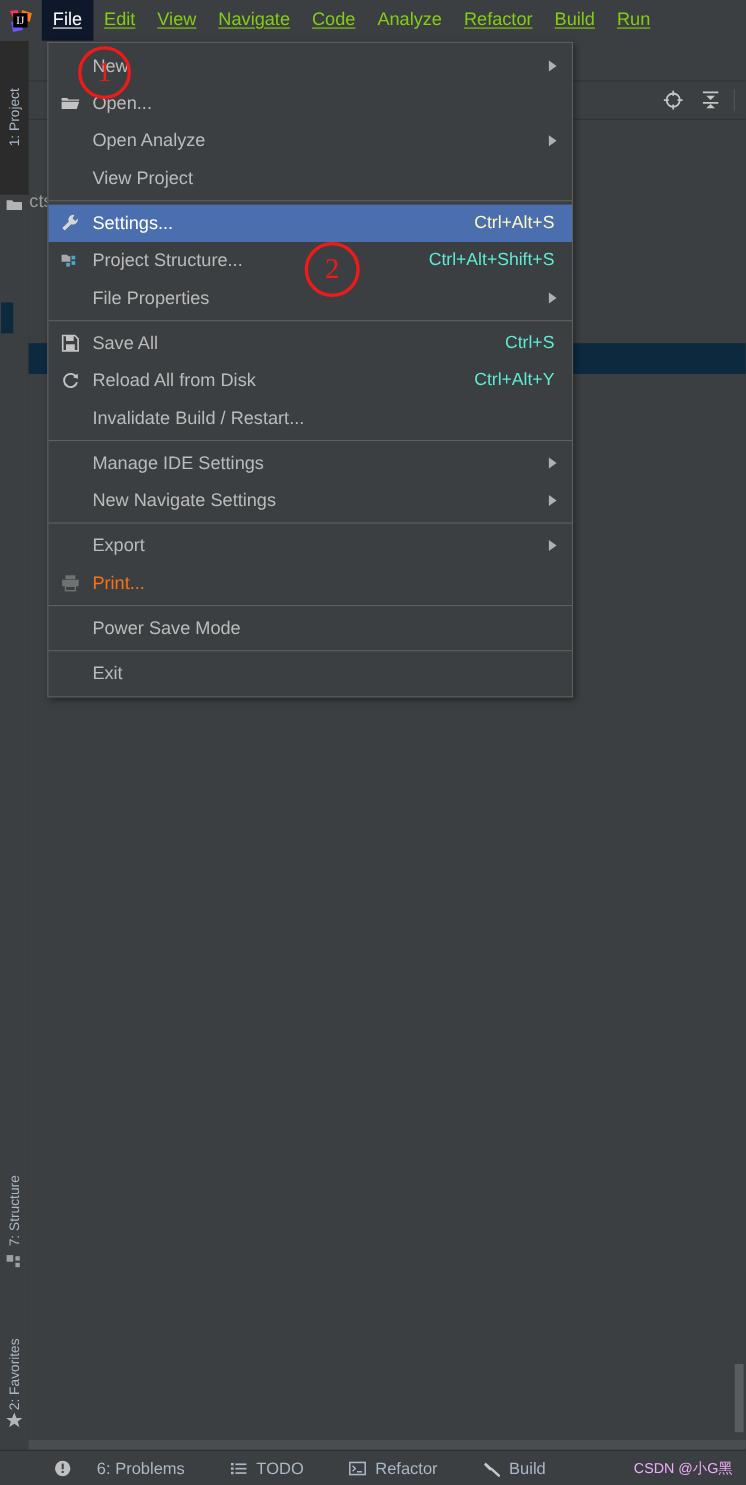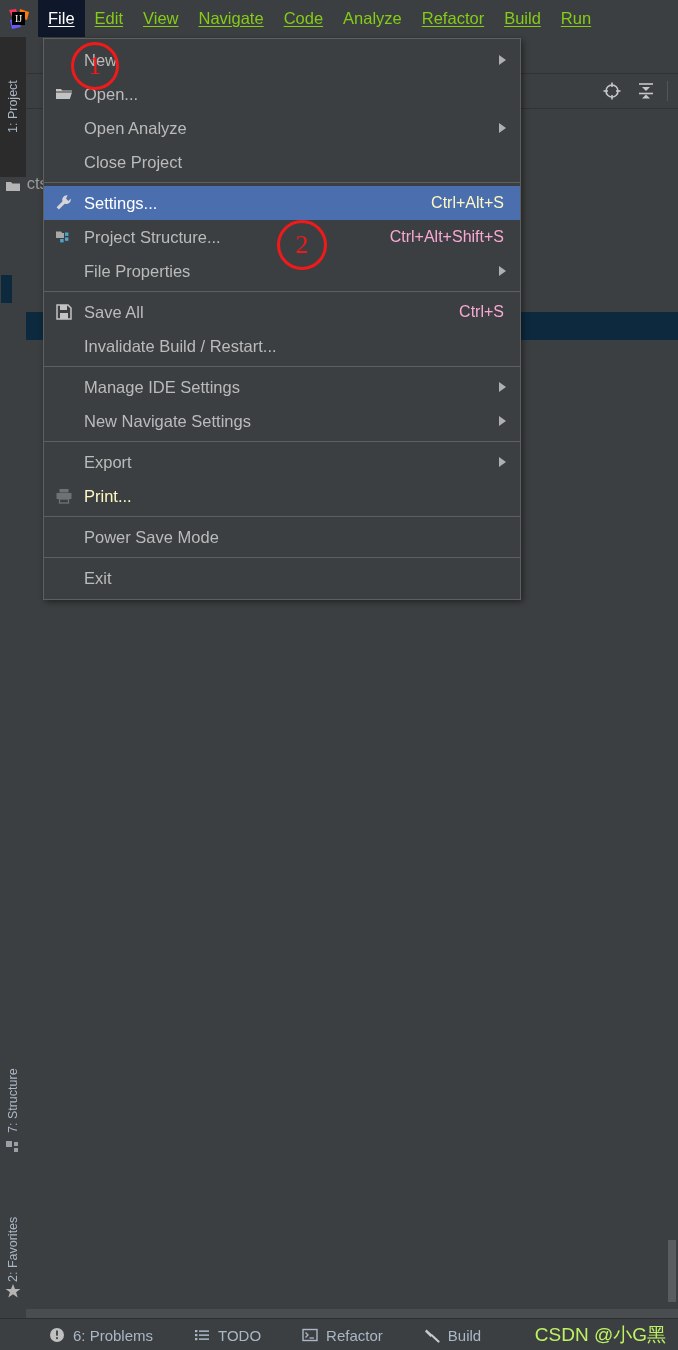--- a/index.html
+++ b/index.html
@@ -119,31 +119,31 @@
   .mi {
     height: 34px;
     display: flex; align-items: center;
     color: #bbbbbb;
     font-size: 16.5px;
     position: relative;
     padding-left: 40px;
     box-sizing: border-box;
   }
   .mi.hl { background: #4b6eaf; color: #ffffff; }
-  .mi.disabled { color: #fef9c3; text-align: right; }
+  .mi.disabled { color: #f97316; text-align: right; }
   .mi .micon {
     position: absolute; left: 10px; top: 50%;
     transform: translateY(-50%);
     width: 20px; height: 20px;
     display: flex; align-items: center; justify-content: center;
   }
   .mi .mlabel { flex: 0 0 auto; }
   .mi .mshort {
     position: absolute; right: 16px;
-    color: #f9a8d4; font-size: 16px;
+    color: #5eead4; font-size: 16px;
   }
   .mi.hl .mshort { color: #fef9c3; }
   .mi .marrow {
     position: absolute; right: 14px;
     width: 0; height: 0;
     border-left: 7px solid #b0b0b0;
     border-top: 5px solid transparent;
     border-bottom: 5px solid transparent;
   }
   .msep { height: 1px; background: #5e6060; margin: 3px 0; }
@@ -172,21 +172,21 @@
   .sbitem {
     display: flex; align-items: center;
     color: #a9b7c6; font-size: 15px;
     margin-left: 22px;
     white-space: nowrap;
   }
   .sbicon { width: 18px; height: 18px; margin-right: 7px;
             display: flex; align-items: center; justify-content: center; }
   #watermark {
     position: absolute; right: 12px;
-    color: #bef264; font-size: 19px;
+    color: #f0abfc; font-size: 13px;
     white-space: nowrap;
   }
   #sb-strip {
     position: absolute; left: 0; top: 1309px;
     width: 678px; height: 9px;
     background: #4a4d4f;
   }
   #sb-strip-dark {
     position: absolute; left: 0; top: 1309px;
     width: 26px; height: 9px;
@@ -327,21 +327,21 @@
     </span>
     <span class="mlabel">Open...</span>
   </div>
 
   <div class="mi">
     <span class="mlabel">Open Analyze</span>
     <span class="marrow"></span>
   </div>
 
   <div class="mi">
-    <span class="mlabel">Close Project</span>
+    <span class="mlabel">View Project</span>
   </div>
 
   <div class="msep"></div>
 
   <div class="mi hl">
     <span class="micon">
       <svg width="18" height="18" viewBox="0 0 18 18">
         <path d="M12.6 1.4 a4.6 4.6 0 0 0-5.2 6.1 L1.6 13.3 l2.3 2.3 l5.8-5.8 a4.6 4.6 0 0 0 6.1-5.2 L13.4 7 L11 4.6 Z" fill="#d6d6d6"></path>
       </svg>
     </span>
@@ -374,20 +374,30 @@
       <svg width="18" height="18" viewBox="0 0 18 18">
         <path d="M2 2 H13 L16 5 V16 H2 Z" fill="none" stroke="#c3c3c3" stroke-width="1.5"></path>
         <rect x="5" y="2" width="7" height="5" fill="#c3c3c3"></rect>
         <rect x="5" y="10" width="8" height="6" fill="#c3c3c3"></rect>
       </svg>
     </span>
     <span class="mlabel">Save All</span>
     <span class="mshort">Ctrl+S</span>
   </div>
 
+  <div class="mi">
+    <span class="micon">
+      <svg width="18" height="18" viewBox="0 0 18 18">
+        <path d="M14.5 6 A6 6 0 1 0 15 10.5" fill="none" stroke="#c3c3c3" stroke-width="1.7"></path>
+        <polygon points="15.6,2.6 15.9,7.4 11.4,5.9" fill="#c3c3c3"></polygon>
+      </svg>
+    </span>
+    <span class="mlabel">Reload All from Disk</span>
+    <span class="mshort">Ctrl+Alt+Y</span>
+  </div>
 
   <div class="mi">
     <span class="mlabel">Invalidate Build / Restart...</span>
   </div>
 
   <div class="msep"></div>
 
   <div class="mi">
     <span class="mlabel">Manage IDE Settings</span>
     <span class="marrow"></span>
@@ -430,21 +440,21 @@
 </div>
 
 <div class="annot" style="left:71px; top:42px; width:42px; height:42px;">
   <span>1</span>
 </div>
 <div class="annot" style="left:277px; top:220px; width:44px; height:44px;">
   <span>2</span>
 </div>
 
 <div id="statusbar">
-  <div class="sbitem" style="margin-left:48px;">
+  <div class="sbitem" style="margin-left:48px;gap:15px;">
     <span class="sbicon">
       <svg width="16" height="16" viewBox="0 0 16 16">
         <circle cx="8" cy="8" r="7" fill="#c0c0c0"></circle>
         <rect x="7.1" y="3.5" width="1.8" height="5.2" fill="#3c3f41"></rect>
         <rect x="7.1" y="10.2" width="1.8" height="1.9" fill="#3c3f41"></rect>
       </svg>
     </span>
     <span>6: Problems</span>
   </div>
 

